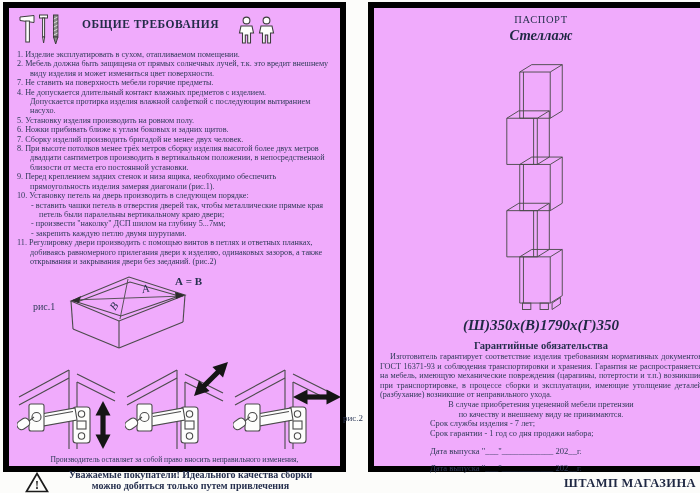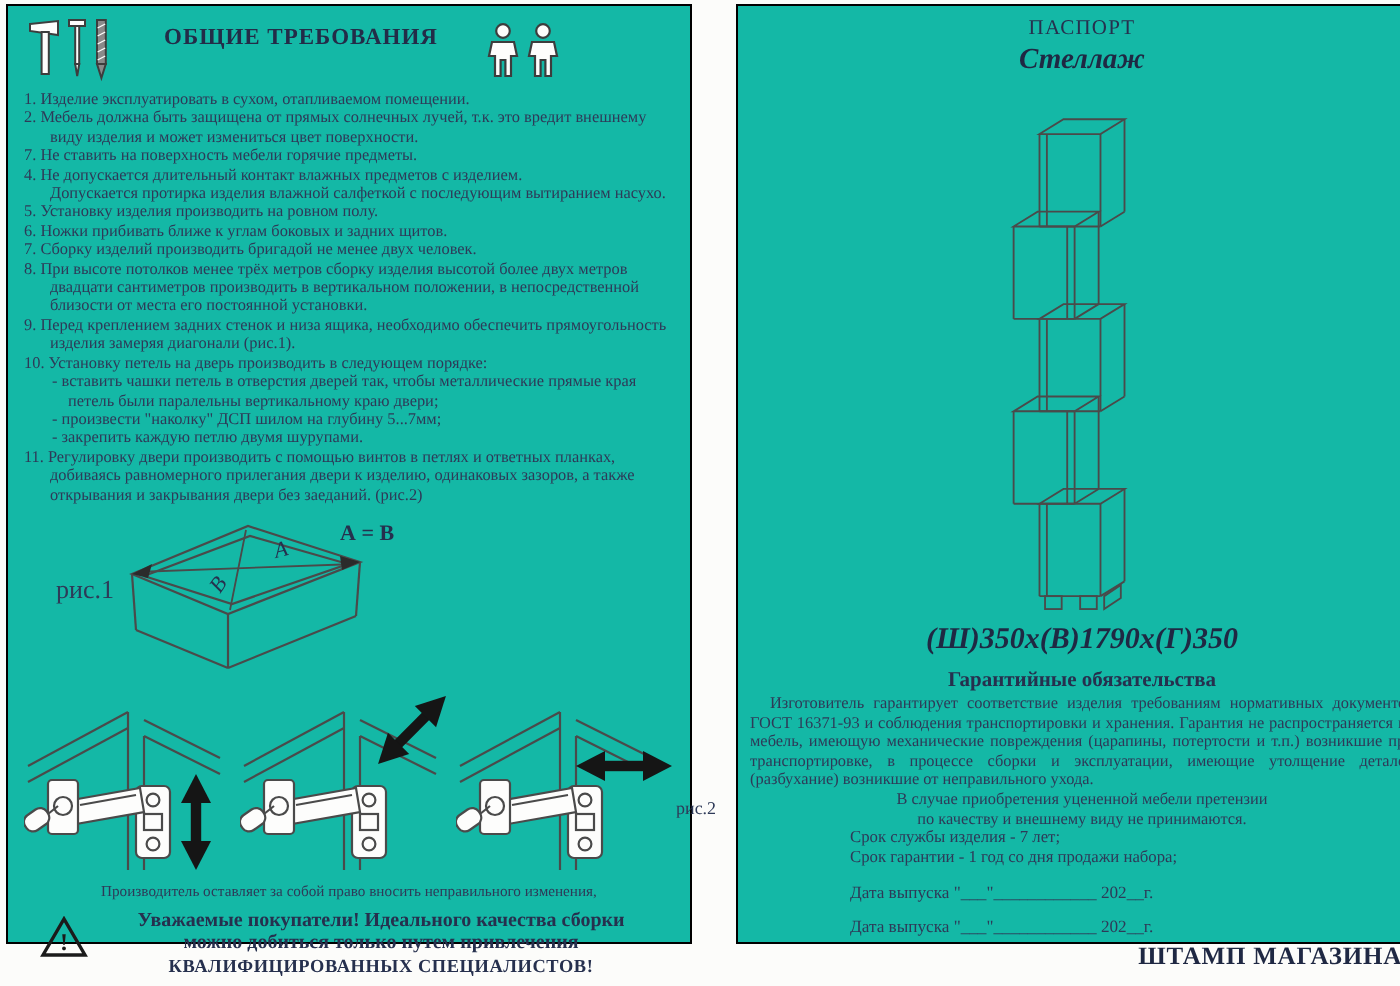--- a/index.html
+++ b/index.html
@@ -5,41 +5,41 @@
   html,body{margin:0;padding:0;}
   body{
     width:700px;height:493px;overflow:hidden;
     background:#d8d8d3;
     font-family:"Liberation Serif","DejaVu Serif",serif;
     color:#2e3a58;
     -webkit-font-smoothing:antialiased;
   }
   .page{position:absolute;left:0;top:0;width:700px;height:493px;background:#fcfcfa;}
   .panel{
-    position:absolute;top:2px;height:470px;background:#14b8a6;
-    border:1px solid #000000;box-sizing:border-box;
+    position:absolute;top:2px;height:470px;background:#f0abfc;
+    border:6px solid #000000;box-sizing:border-box;
   }
   .panel-left{left:3px;width:343px;padding:4px 8px 2px 8px;}
   .panel-right{left:352px;width:346px;padding:6px 6px 2px 6px;margin-left:16px;}
 
   
   .lp-header{display:flex;align-items:flex-start;}
   .lp-title{flex:1;text-align:center;font-weight:bold;font-size:11.5px;letter-spacing:.5px;margin-top:6px;color:#232c48;}
   .tools-svg{margin-left:2px;}
   .people-svg{margin-right:56px;margin-top:4px;}
 
   .req-list{margin-top:4px;font-size:8.2px;line-height:9.4px;}
   .req-item{padding-left:13px;text-indent:-13px;}
   .req-item.cont{padding-left:13px;text-indent:0;}
   .req-item.sub{padding-left:22px;text-indent:-8px;}
 
   .fig1-wrap{position:relative;height:86px;margin-top:3px;}
   .fig1-svg{position:absolute;left:46px;top:0;}
   .fig1-eq{position:absolute;left:158px;top:6px;font-size:11px;font-weight:bold;color:#26304e;}
-  .fig1-cap{position:absolute;left:16px;top:32px;font-size:13px;text-align:right;}
+  .fig1-cap{position:absolute;left:16px;top:32px;font-size:10px;text-align:right;}
 
   .hinges{display:flex;align-items:flex-start;margin-top:2px;}
   .hinge-svg{flex:0 0 auto;}
   .fig2-cap{font-size:9px;margin-top:56px;margin-left:2px;}
 
   .producer-note{text-align:center;font-size:7.6px;line-height:8.6px;margin-top:2px;}
 
   .warning-row{display:flex;align-items:flex-start;margin-top:4px;}
   .warning-svg{margin-left:8px;margin-top:3px;flex:0 0 auto;}
   .warning-text{flex:1;text-align:center;font-weight:bold;color:#26304e;}

